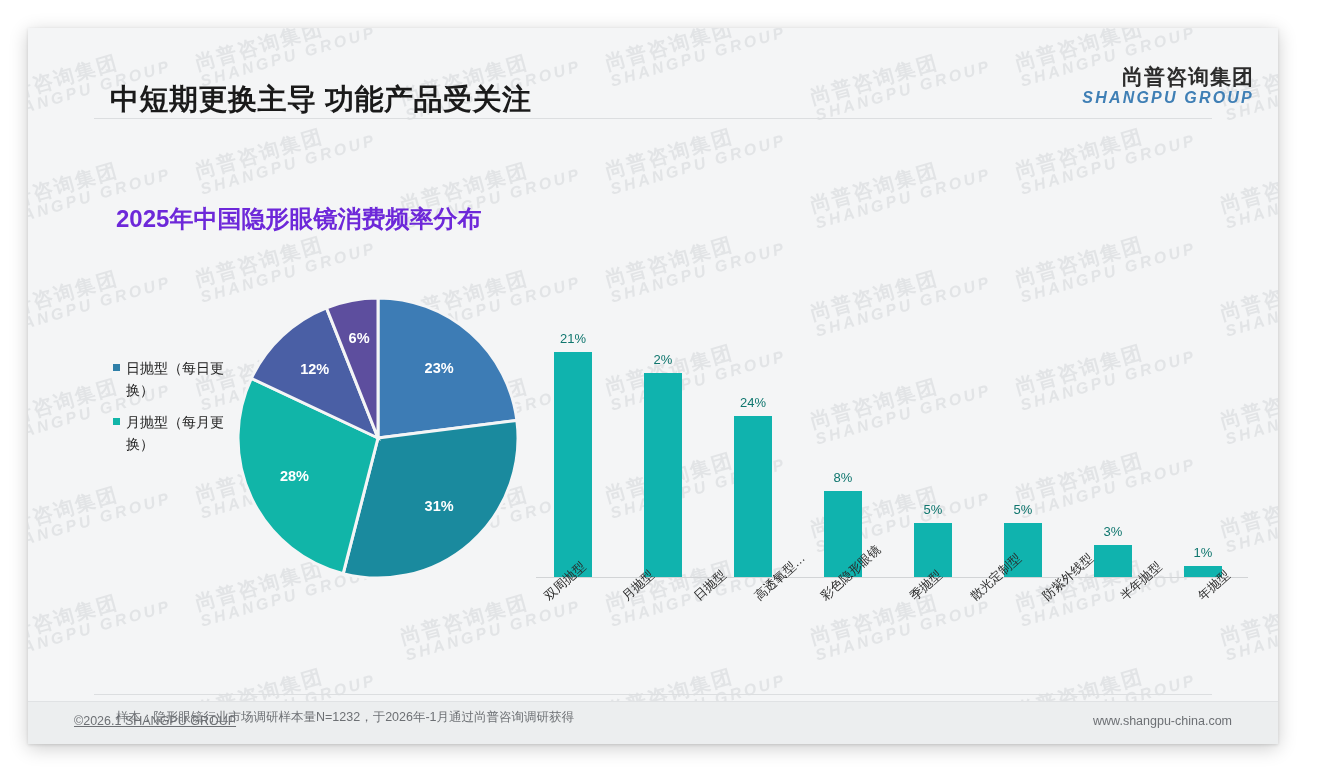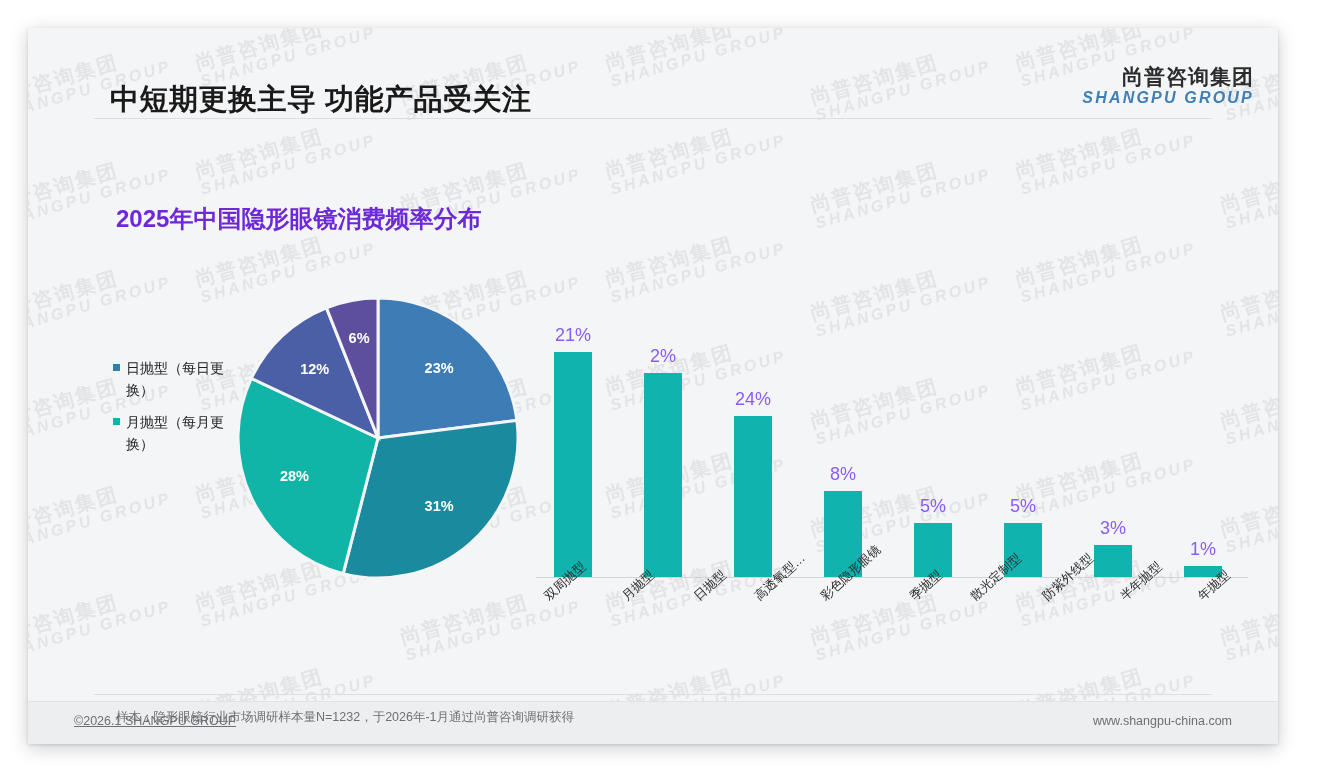--- a/index.html
+++ b/index.html
@@ -48,21 +48,21 @@
   .pie-svg{position:absolute;left:145px;top:10px;}
 
   .pie-lbl{font-size:14.5px;font-weight:700;fill:#ffffff;text-anchor:middle;dominant-baseline:middle;}
 
   
   .bar-block{position:absolute;left:490px;top:250px;width:740px;height:340px;z-index:4;}
   .bar-area{position:absolute;left:10px;top:10px;width:720px;height:290px;}
   .baseline{position:absolute;left:8px;bottom:0;width:712px;height:1px;background:#d2d4d6;}
   .bars{position:absolute;left:0;bottom:1px;width:720px;height:288px;display:flex;align-items:flex-end;}
   .bcol{flex:1 1 0;display:flex;flex-direction:column;align-items:center;justify-content:flex-end;height:100%;}
-  .bval{font-size:18px;color:#8b5cf6;margin-bottom:6px;white-space:nowrap;}
+  .bval{font-size:13px;color:#0f766e;margin-bottom:6px;white-space:nowrap;}
   .brect{width:38px;background:#10b3ae;}
   .xlabels{position:absolute;left:0;top:302px;width:720px;display:flex;}
   .xcell{flex:1 1 0;position:relative;height:60px;}
   .xlab{
     position:absolute;left:50%;top:2px;
     font-size:12.5px;color:#2a2a2a;white-space:nowrap;
     transform:translateX(-46%) rotate(-42deg);transform-origin:left top;
   }
 
   

